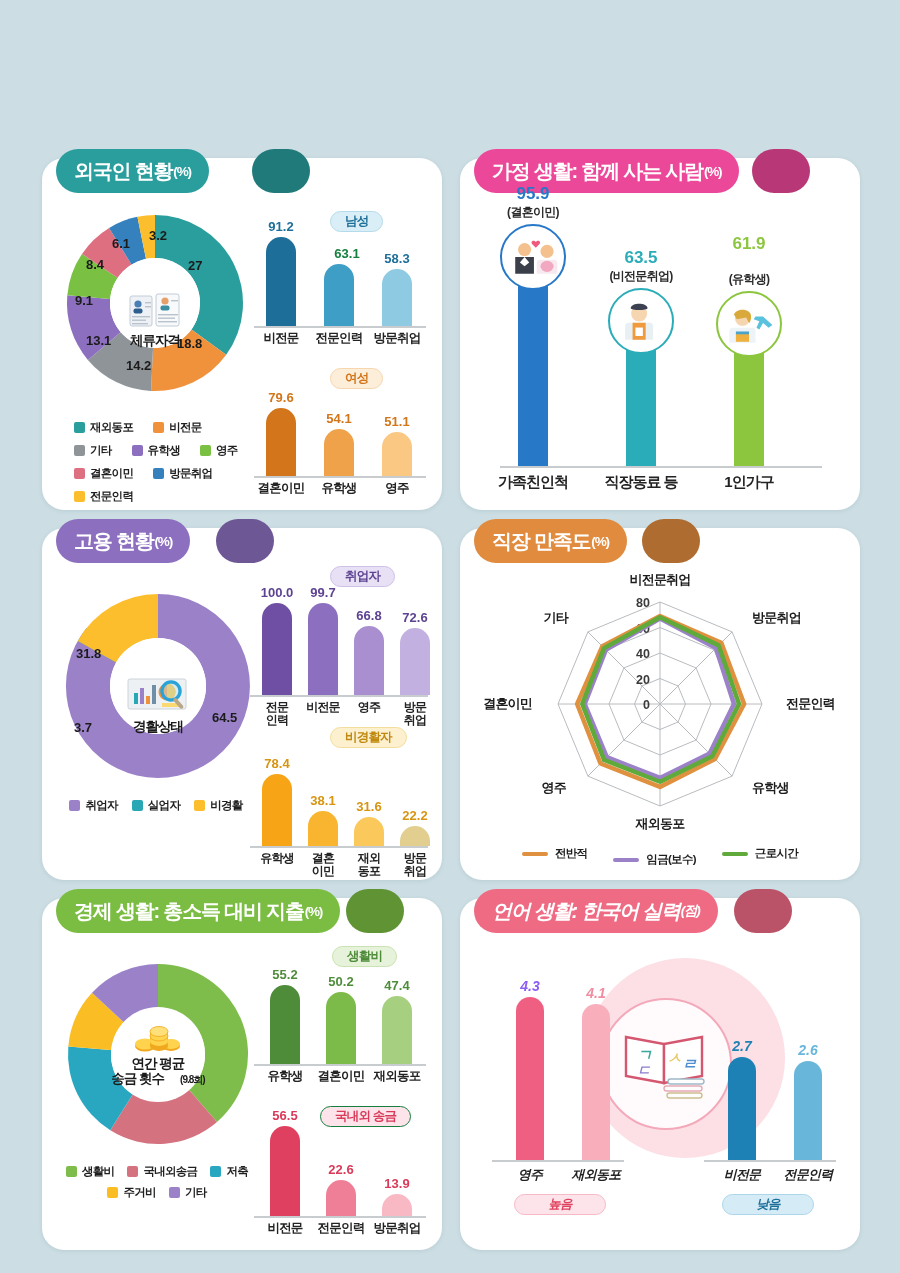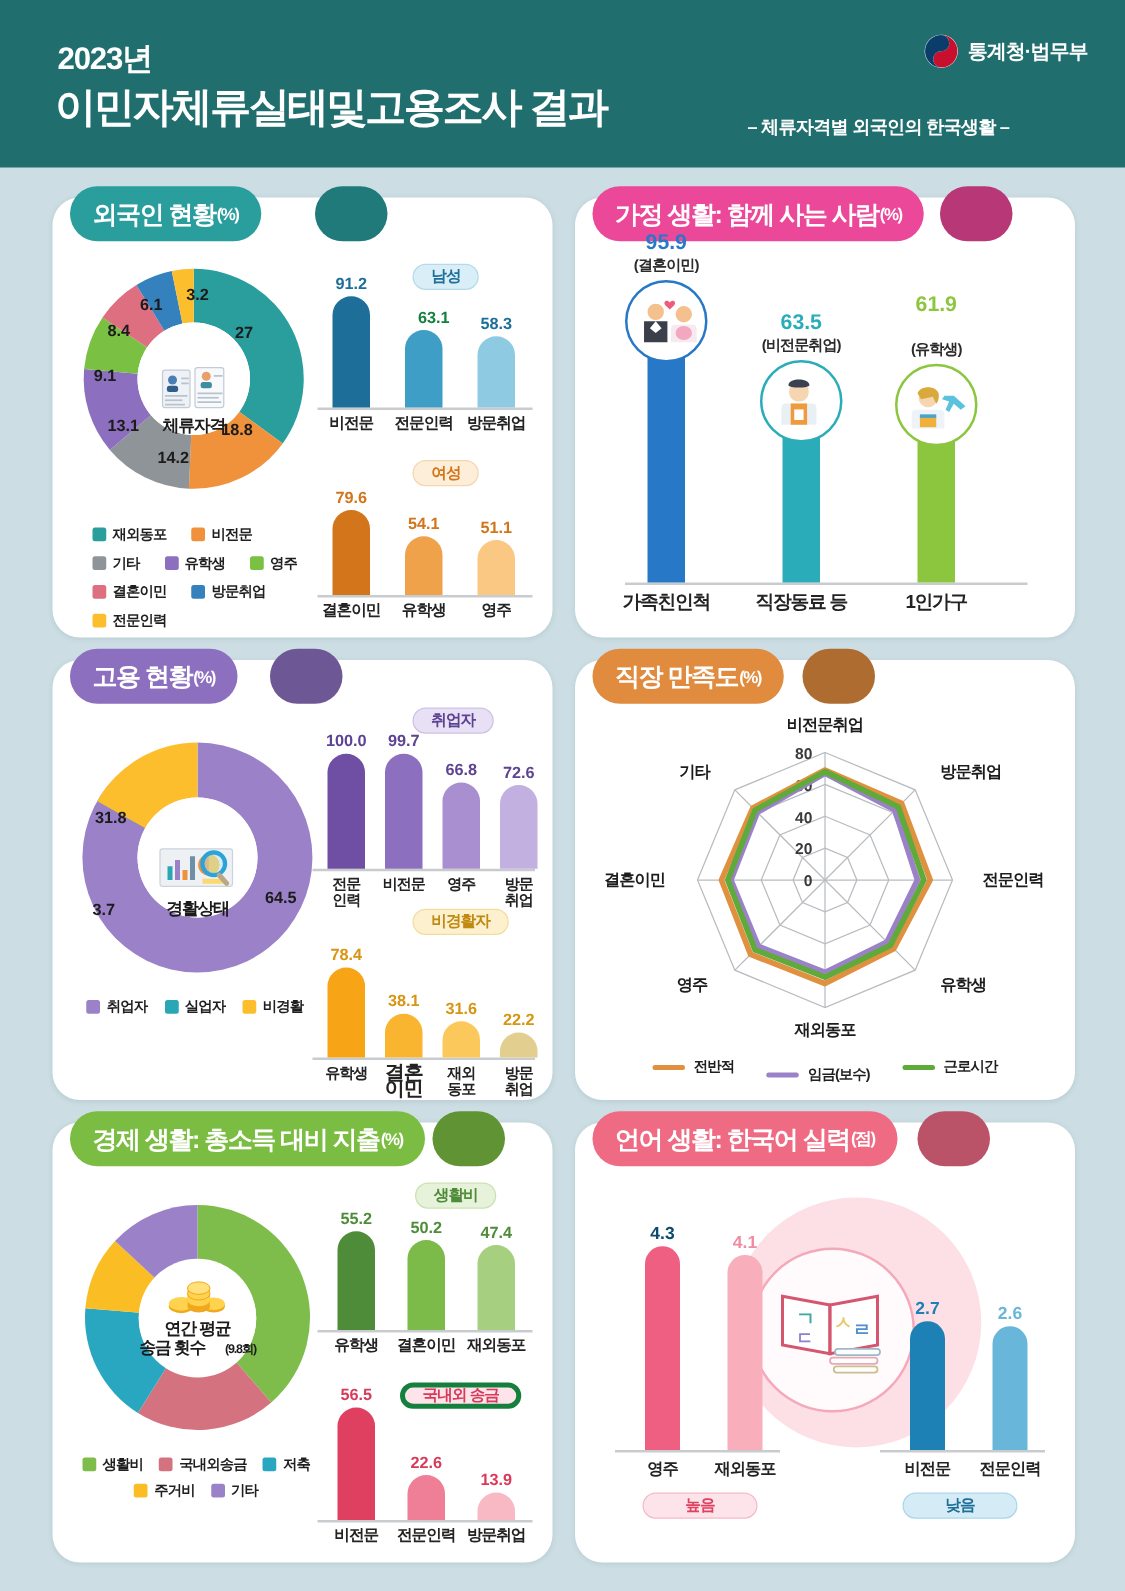--- a/index.html
+++ b/index.html
@@ -42,21 +42,21 @@
   
   .panel {
     position: absolute; background: #ffffff; border-radius: 22px;
     box-shadow: 0 1px 4px rgba(60,90,100,.13);
   }
   .p1 { left: 42px;  top: 158px; width: 400px; height: 352px; }
   .p2 { left: 460px; top: 158px; width: 400px; height: 352px; }
   .p3 { left: 42px;  top: 528px; width: 400px; height: 352px; }
   .p4 { left: 460px; top: 528px; width: 400px; height: 352px; }
   .p5 { left: 42px;  top: 898px; width: 400px; height: 352px; }
-  .p6 { left: 460px; top: 898px; width: 400px; height: 352px; }
+  .p6 { left: 460px; top: 898px; width: 400px; height: 352px; font-style: italic; }
 
   
   .ptitle-wrap { position: absolute; left: 14px; top: -9px; height: 44px; }
   .ptitle-blob {
     position: absolute; top: 0px; height: 44px; width: 58px; border-radius: 22px;
     filter: brightness(.78);
   }
   .ptitle {
     position: relative; height: 44px; border-radius: 22px;
     padding: 0 18px 0 18px; display: inline-flex; align-items: center;
@@ -108,33 +108,20 @@
     position: absolute; font-size: 13px; font-weight: 700; color: #1b1b1b;
     white-space: nowrap;
   }
   svg { display: block; overflow: visible; }
 </style>
 </head>
 <body>
 
 <div class="page">
 
-  <div class="header">
-    <div class="hdr-year">2023년</div>
-    <div class="hdr-title">이민자체류실태및고용조사 결과</div>
-    <div class="hdr-sub">– 체류자격별 외국인의 한국생활 –</div>
-    <div class="hdr-logo">
-      <svg width="28" height="28" viewBox="0 0 40 40">
-        <circle cx="20" cy="20" r="19" fill="#ffffff"></circle>
-        <path d="M20 1.5A18.5 18.5 0 0 1 20 38.5 9.25 9.25 0 0 1 20 20 9.25 9.25 0 0 0 20 1.5Z" fill="#c8102e"></path>
-        <path d="M20 38.5A18.5 18.5 0 0 1 20 1.5 9.25 9.25 0 0 1 20 20 9.25 9.25 0 0 0 20 38.5Z" fill="#0b3d6b"></path>
-      </svg>
-      <span class="hdr-logo-text">통계청·법무부</span>
-    </div>
-  </div>
 
   <div class="panel p1">
     <div class="ptitle-wrap">
       <div class="ptitle-blob c-teal" style="left:196px"></div>
       <div class="ptitle c-teal">
         <span>외국인 현황</span>
           <span class="unit">(%)</span>
       </div>
     </div>
 
@@ -373,21 +360,21 @@
       </div>
 
     <div class="tagpill" style="left:288px;top:199px;background:#fdf0cf;color:#c08a10;border:1px solid #f3dd9c">비경활자</div>
     <div class="axis" style="left:208px;top:318px;width:178px"></div>
     <div id="bars-inactive">
         <div class="bar" style="left: 220px; top: 245.872px; width: 30px; height: 72.128px; background: rgb(247, 164, 23); border-radius: 15px 15px 0px 0px; z-index: 2;"></div>
         <div class="barval" style="left: 206px; top: 227.872px; width: 58px; color: rgb(215, 149, 18); z-index: 3;">78.4</div>
         <div class="barlbl" style="left: 212px; top: 324px; width: 46px; font-size: 12px; z-index: 3;">유학생</div>
         <div class="bar" style="left: 266px; top: 282.948px; width: 30px; height: 35.052px; background: rgb(249, 181, 47); border-radius: 15px 15px 0px 0px; z-index: 2;"></div>
         <div class="barval" style="left: 252px; top: 264.948px; width: 58px; color: rgb(215, 149, 18); z-index: 3;">38.1</div>
-        <div class="barlbl" style="left: 258px; top: 324px; width: 46px; font-size: 16px; z-index: 3;">결혼<br>이민</div>
+        <div class="barlbl" style="left: 258px; top: 324px; width: 46px; font-size: 12px; z-index: 3;">결혼<br>이민</div>
         <div class="bar" style="left: 312px; top: 288.928px; width: 30px; height: 29.072px; background: rgb(251, 201, 91); border-radius: 15px 15px 0px 0px; z-index: 2;"></div>
         <div class="barval" style="left: 298px; top: 270.928px; width: 58px; color: rgb(215, 149, 18); z-index: 3;">31.6</div>
         <div class="barlbl" style="left: 304px; top: 324px; width: 46px; font-size: 12px; z-index: 3;">재외<br>동포</div>
         <div class="bar" style="left: 358px; top: 297.576px; width: 30px; height: 20.424px; background: rgb(226, 207, 143); border-radius: 15px 15px 0px 0px; z-index: 2;"></div>
         <div class="barval" style="left: 344px; top: 279.576px; width: 58px; color: rgb(215, 149, 18); z-index: 3;">22.2</div>
         <div class="barlbl" style="left: 350px; top: 324px; width: 46px; font-size: 12px; z-index: 3;">방문<br>취업</div>
       </div>
   </div>
 
   <div class="panel p4">
@@ -516,21 +503,21 @@
         <div class="barval" style="left: 214px; top: 68.88px; width: 58px; color: rgb(79, 140, 58); z-index: 3;">55.2</div>
         <div class="barlbl" style="left: 215px; top: 172px; width: 56px; z-index: 3;">유학생</div>
         <div class="bar" style="left: 284px; top: 94.0467px; width: 30px; height: 71.9533px; background: rgb(124, 186, 74); border-radius: 15px 15px 0px 0px; z-index: 2;"></div>
         <div class="barval" style="left: 270px; top: 76.0467px; width: 58px; color: rgb(79, 140, 58); z-index: 3;">50.2</div>
         <div class="barlbl" style="left: 271px; top: 172px; width: 56px; z-index: 3;">결혼이민</div>
         <div class="bar" style="left: 340px; top: 98.06px; width: 30px; height: 67.94px; background: rgb(166, 208, 128); border-radius: 15px 15px 0px 0px; z-index: 2;"></div>
         <div class="barval" style="left: 326px; top: 80.06px; width: 58px; color: rgb(79, 140, 58); z-index: 3;">47.4</div>
         <div class="barlbl" style="left: 327px; top: 172px; width: 56px; z-index: 3;">재외동포</div>
       </div>
 
-    <div class="tagpill" style="left:278px;top:208px;background:#fde3ea;color:#d93a59;border:4px solid #15803d">국내외 송금</div>
+    <div class="tagpill" style="left:278px;top:208px;background:#fde3ea;color:#d93a59;border:1px solid #15803d">국내외 송금</div>
     <div class="axis" style="left:212px;top:318px;width:172px"></div>
     <div id="bars-remit">
         <div class="bar" style="left: 228px; top: 227.6px; width: 30px; height: 90.4px; background: rgb(224, 64, 95); border-radius: 15px 15px 0px 0px; z-index: 2;"></div>
         <div class="barval" style="left: 214px; top: 209.6px; width: 58px; color: rgb(217, 58, 89); z-index: 3;">56.5</div>
         <div class="barlbl" style="left: 215px; top: 324px; width: 56px; z-index: 3;">비전문</div>
         <div class="bar" style="left: 284px; top: 281.84px; width: 30px; height: 36.16px; background: rgb(239, 127, 150); border-radius: 15px 15px 0px 0px; z-index: 2;"></div>
         <div class="barval" style="left: 270px; top: 263.84px; width: 58px; color: rgb(217, 58, 89); z-index: 3;">22.6</div>
         <div class="barlbl" style="left: 271px; top: 324px; width: 56px; z-index: 3;">전문인력</div>
         <div class="bar" style="left: 340px; top: 295.76px; width: 30px; height: 22.24px; background: rgb(248, 185, 197); border-radius: 15px 15px 0px 0px; z-index: 2;"></div>
         <div class="barval" style="left: 326px; top: 277.76px; width: 58px; color: rgb(217, 58, 89); z-index: 3;">13.9</div>
@@ -560,21 +547,21 @@
         <rect x="48" y="52" width="36" height="5" rx="2.4" fill="#fdfdfd" stroke="#9fb9c8" stroke-width="1.4"></rect>
         <rect x="44" y="59" width="38" height="5" rx="2.4" fill="#fdfdfd" stroke="#e6a9b6" stroke-width="1.4"></rect>
         <rect x="47" y="66" width="35" height="5" rx="2.4" fill="#fdfdfd" stroke="#cdbe8f" stroke-width="1.4"></rect>
       </svg>
     </div>
 
     <div class="axis" style="left:32px;top:262px;width:132px;z-index:3"></div>
     <div class="axis" style="left:244px;top:262px;width:132px;z-index:3"></div>
     <div id="bars-korean">
         <div class="bar" style="left: 56px; top: 98.6px; width: 28px; height: 163.4px; background: rgb(239, 95, 129); border-radius: 14px 14px 0px 0px; z-index: 2;"></div>
-        <div class="barval" style="left: 40px; top: 79.6px; width: 60px; font-size: 14px; color: #0c4a6e; z-index: 3;">4.3</div>
+        <div class="barval" style="left: 40px; top: 79.6px; width: 60px; font-size: 14px; color: #8b5cf6; z-index: 3;">4.3</div>
         <div class="barlbl" style="left: 30px; top: 270px; width: 80px; font-size: 13px; z-index: 3;">영주</div>
         <div class="bar" style="left: 122px; top: 106.2px; width: 28px; height: 155.8px; background: rgb(249, 174, 188); border-radius: 14px 14px 0px 0px; z-index: 2;"></div>
         <div class="barval" style="left: 106px; top: 87.2px; width: 60px; font-size: 14px; color: rgb(239, 140, 161); z-index: 3;">4.1</div>
         <div class="barlbl" style="left: 96px; top: 270px; width: 80px; font-size: 13px; z-index: 3;">재외동포</div>
         <div class="bar" style="left: 268px; top: 159.4px; width: 28px; height: 102.6px; background: rgb(29, 129, 181); border-radius: 14px 14px 0px 0px; z-index: 2;"></div>
         <div class="barval" style="left: 252px; top: 140.4px; width: 60px; font-size: 14px; color: rgb(29, 129, 181); z-index: 3;">2.7</div>
         <div class="barlbl" style="left: 242px; top: 270px; width: 80px; font-size: 13px; z-index: 3;">비전문</div>
         <div class="bar" style="left: 334px; top: 163.2px; width: 28px; height: 98.8px; background: rgb(104, 183, 219); border-radius: 14px 14px 0px 0px; z-index: 2;"></div>
         <div class="barval" style="left: 318px; top: 144.2px; width: 60px; font-size: 14px; color: rgb(104, 183, 219); z-index: 3;">2.6</div>
         <div class="barlbl" style="left: 308px; top: 270px; width: 80px; font-size: 13px; z-index: 3;">전문인력</div>

